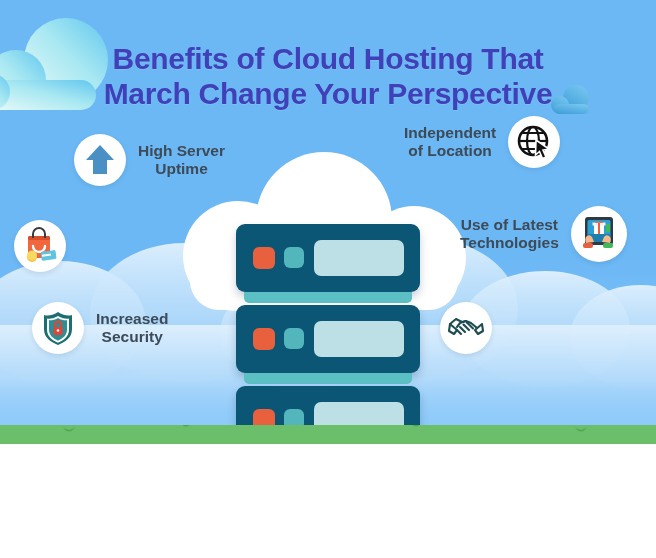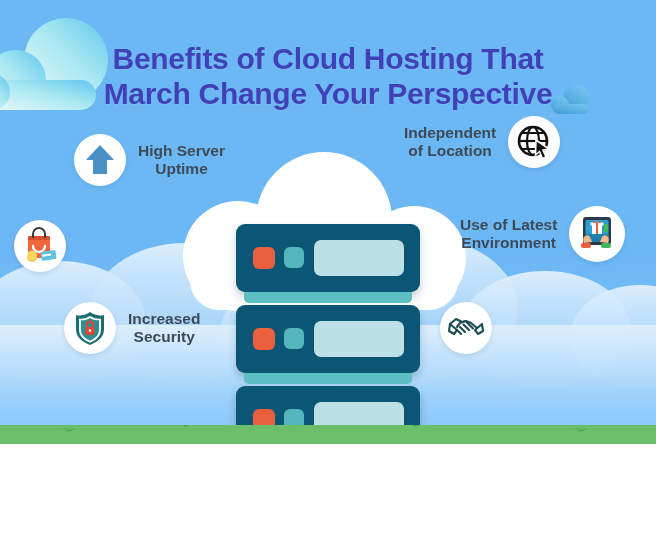--- a/index.html
+++ b/index.html
@@ -75,21 +75,21 @@
   }
   .blabel{
     color:#3d4a57;font-size:15.5px;font-weight:bold;
     line-height:1.18;white-space:pre-line;
   }
   .benefit:not(.right) .blabel{margin-left:12px;text-align:center;}
   .benefit.right .blabel{margin-right:12px;text-align:center;}
 
   #b-uptime{left:74px;top:134px;}
   #b-pay{left:14px;top:220px;}
-  #b-security{left:64px;top:302px;}
+  #b-security{left:32px;top:302px;}
   #b-location{left:404px;top:116px;justify-content:flex-end;}
   #b-tech{left:460px;top:206px;}
   #b-environment{left:440px;top:302px;}
 
   .ico{width:40px;height:40px;display:block;}
   #b-tech .icon-circle{width:56px;height:56px;}
   #b-tech .ico{width:44px;height:44px;}
 </style>
 </head>
 <body>
@@ -266,21 +266,21 @@
         <path d="M21.8 10.5 q-3-3 -4 0 q2 .4 4 0z" fill="#e9603f"></path>
         <path d="M22.2 10.5 q3-3 4 0 q-2 .4 -4 0z" fill="#e9603f"></path>
         <rect x="29" y="12" width="4" height="8" fill="#3fb95a"></rect>
         <path d="M9 31 q-2-5 1-7 q3-2 5 1 l2 5z" fill="#f7b98a"></path>
         <rect x="6" y="31" width="10" height="5" rx="2" fill="#e9603f"></rect>
         <path d="M33 31 q2-5 -1-7 q-3-2 -5 1 l-2 5z" fill="#f7b98a"></path>
         <rect x="26" y="31" width="10" height="5" rx="2" fill="#3fb95a"></rect>
       </svg>
     </span>
     <span class="blabel">Use of Latest
-Environment</span>
+Technologies</span>
   </div>
 
   <div class="benefit right" id="b-environment">
     <span class="icon-circle">
       <svg class="ico" viewBox="0 0 40 40">
         <g fill="none" stroke="#1d4d52" stroke-width="2.1" stroke-linejoin="round" stroke-linecap="round">
           <path d="M4 16 l6-5 6 3 4-1 5 2 6 5"></path>
           <path d="M4 16 l-1 7 5 3 3-4z"></path>
           <path d="M36 16 l1 7 -5 3 -3-4z"></path>
           <path d="M11 22 l4 4"></path>

